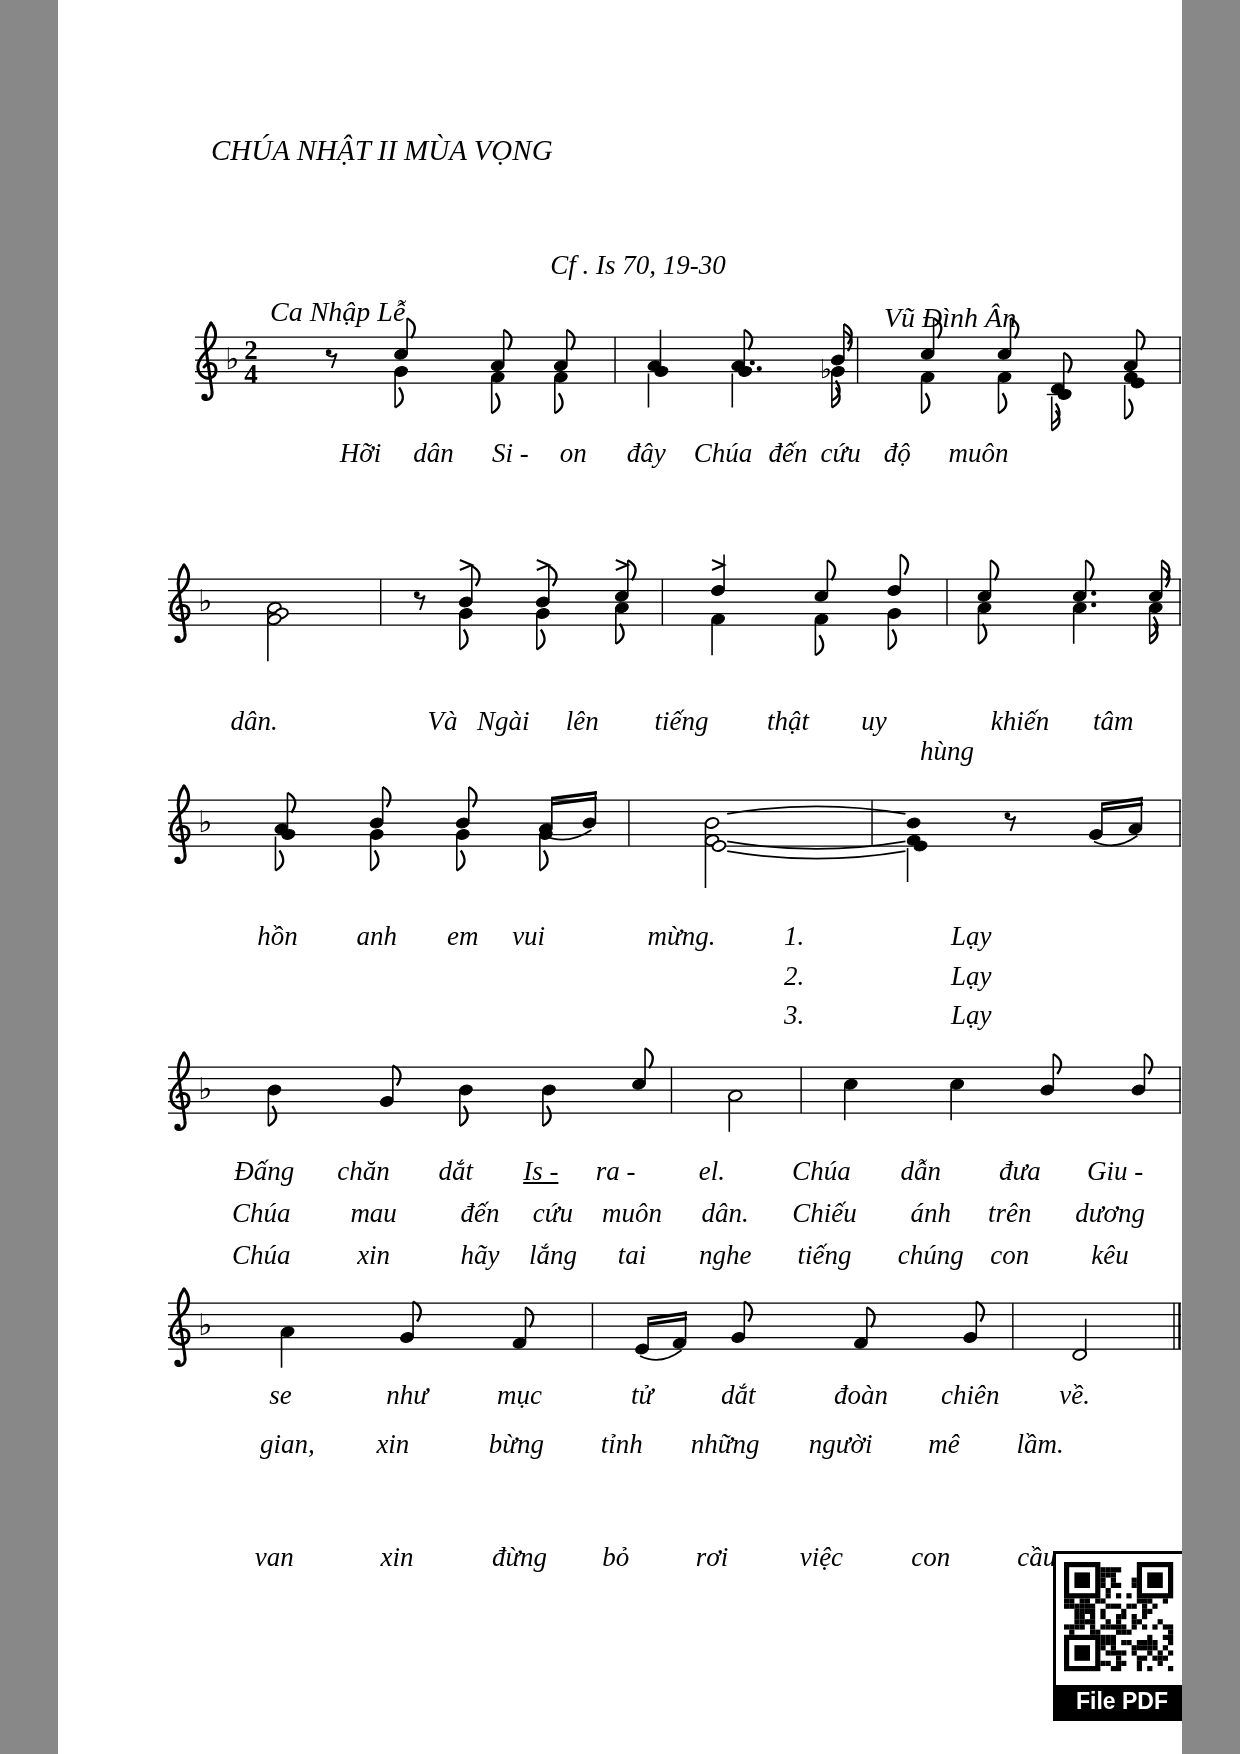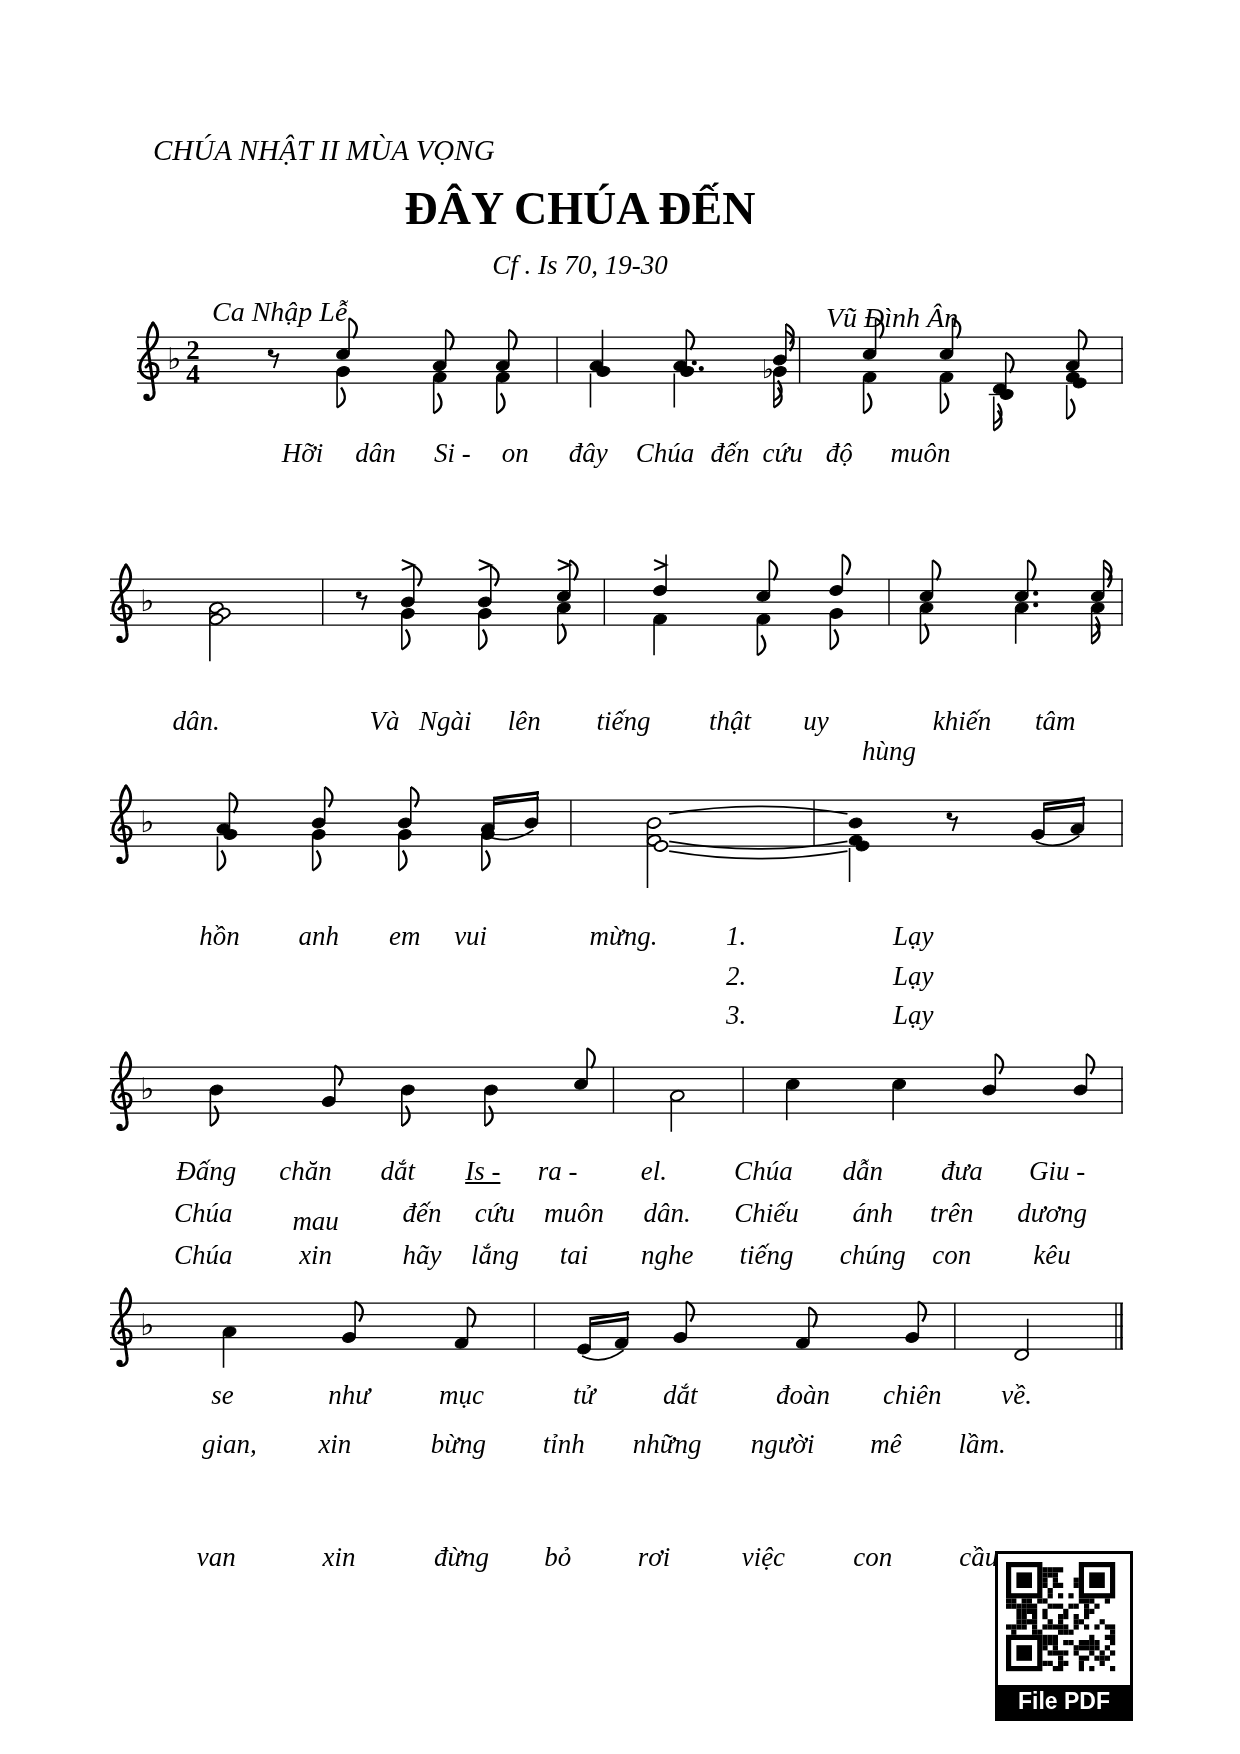--- a/index.html
+++ b/index.html
@@ -1,17 +1,17 @@
 <!DOCTYPE html>
 <html><head>
 <meta charset="utf-8">
 <style>
   html,body{margin:0;padding:0;background:#888;}
   .page{
-    position:relative;width:1240px;height:1754px;background:#ffffff;
+    position:relative;width:1124px;height:1754px;background:#ffffff;
     margin:0 auto;overflow:hidden;color:#000;
     font-family:"Liberation Serif","DejaVu Serif",serif;
   }
   .abs{position:absolute;}
   .liturgical{left:153px;top:134px;font-size:29px;font-style:italic;white-space:nowrap;}
   .title-wrap{left:137px;top:182px;width:886px;text-align:center;}
   .title{font-size:46px;font-weight:bold;letter-spacing:0px;white-space:nowrap;}
   .reference{left:137px;top:250px;width:886px;text-align:center;font-size:27px;font-style:italic;}
   .genre{left:212px;top:296px;font-size:28px;font-style:italic;white-space:nowrap;}
   .composer{left:826px;top:302px;font-size:28px;font-style:italic;white-space:nowrap;}
@@ -21,23 +21,20 @@
   .qr-box{position:absolute;border:3px solid #000;background:#fff;}
   .qr-label{position:absolute;left:0;right:0;bottom:0;height:33px;background:#000;color:#fff;
     text-align:center;font-family:"Liberation Sans","DejaVu Sans",sans-serif;
     font-weight:bold;font-size:23px;line-height:33px;}
 </style>
 </head>
 <body>
 
 <div class="page">
   <div class="abs liturgical">CHÚA NHẬT II MÙA VỌNG</div>
-  <div class="abs title-wrap">
-    <span class="title">ĐÂY CHÚA ĐẾN</span>
-  </div>
   <div class="abs reference">Cf . Is 70, 19-30</div>
   <div class="abs genre">Ca Nhập Lễ</div>
   <div class="abs composer">Vũ Đình Ân</div>
 
   <div id="staves">
       <svg class="staff-svg" width="986" height="172" style="left:137px;top:287px;">
         <line x1="0" y1="50" x2="986" y2="50" stroke="#000" stroke-width="1.25"></line>
         <line x1="0" y1="61.5" x2="986" y2="61.5" stroke="#000" stroke-width="1.25"></line>
         <line x1="0" y1="73" x2="986" y2="73" stroke="#000" stroke-width="1.25"></line>
         <line x1="0" y1="84.5" x2="986" y2="84.5" stroke="#000" stroke-width="1.25"></line>
@@ -393,21 +390,21 @@
         <span style="left: 36.8%; text-decoration: underline;">Is -</span>
         <span style="left: 44.2%;">ra -</span>
         <span style="left: 53.7%;">el.</span>
         <span style="left: 64.5%;">Chúa</span>
         <span style="left: 74.3%;">dẫn</span>
         <span style="left: 84.1%;">đưa</span>
         <span style="left: 93.5%;">Giu -</span>
       </div>
       <div class="lyric-line" style="left: 110px; width: 1013px; top: 1198px;">
         <span style="left: 9.2%;">Chúa</span>
-        <span style="left: 20.3%; margin-top: 8px;">mau</span>
+        <span style="left: 20.3%;">mau</span>
         <span style="left: 30.8%;">đến</span>
         <span style="left: 38%;">cứu</span>
         <span style="left: 45.8%;">muôn</span>
         <span style="left: 55%;">dân.</span>
         <span style="left: 64.8%;">Chiếu</span>
         <span style="left: 75.3%;">ánh</span>
         <span style="left: 83.1%;">trên</span>
         <span style="left: 93%;">dương</span>
       </div>
       <div class="lyric-line" style="left: 110px; width: 1013px; top: 1240px;">

